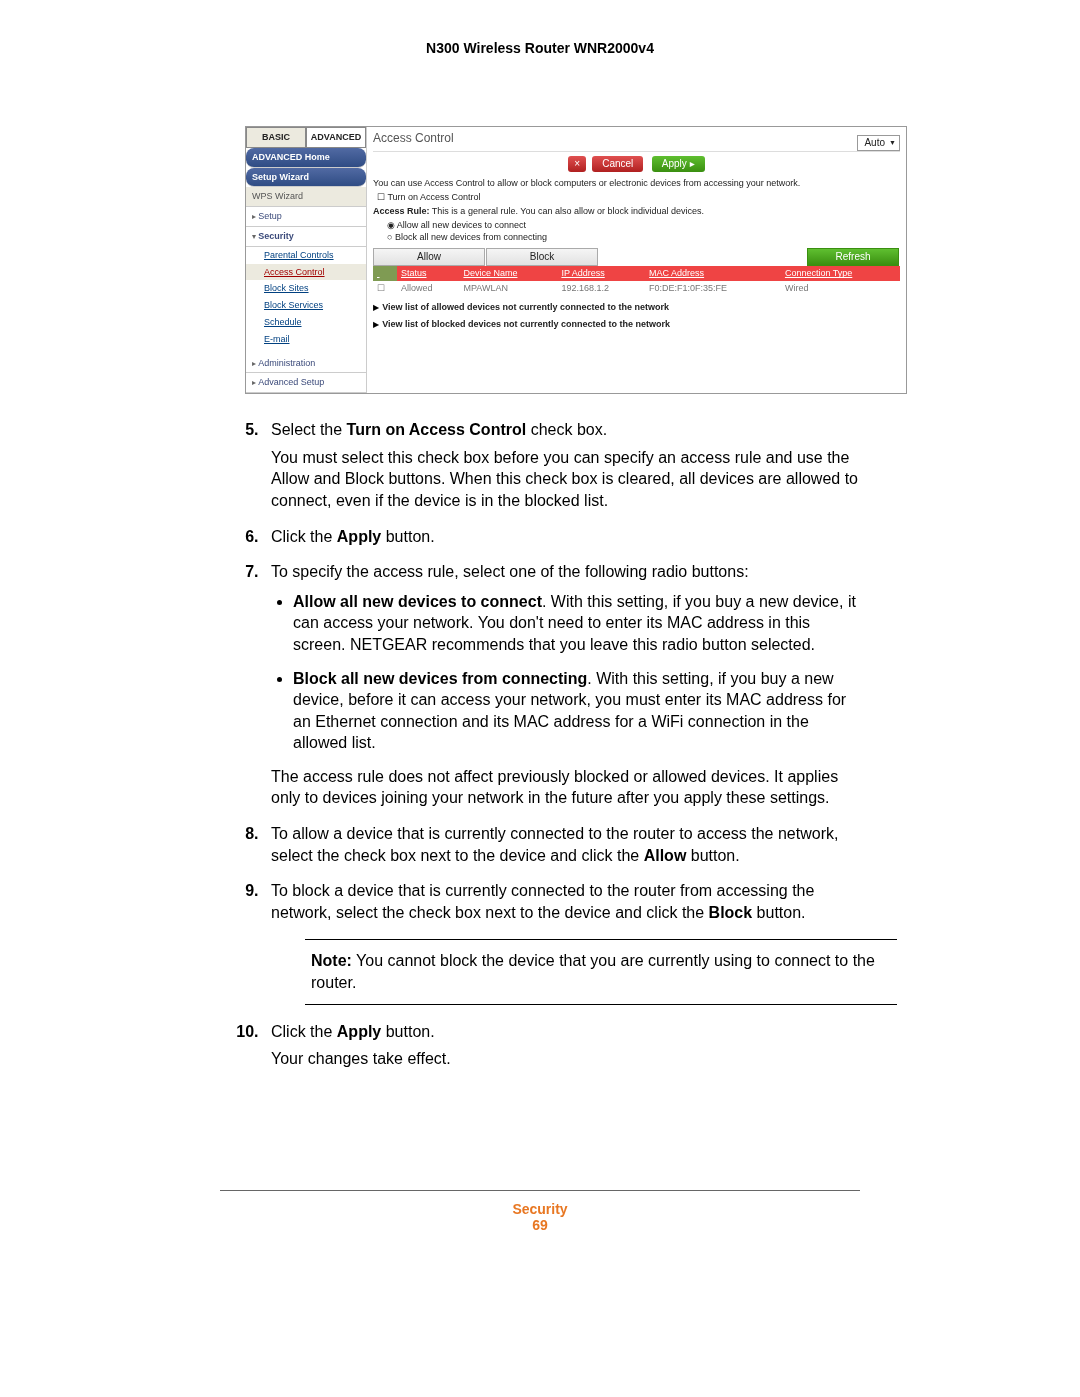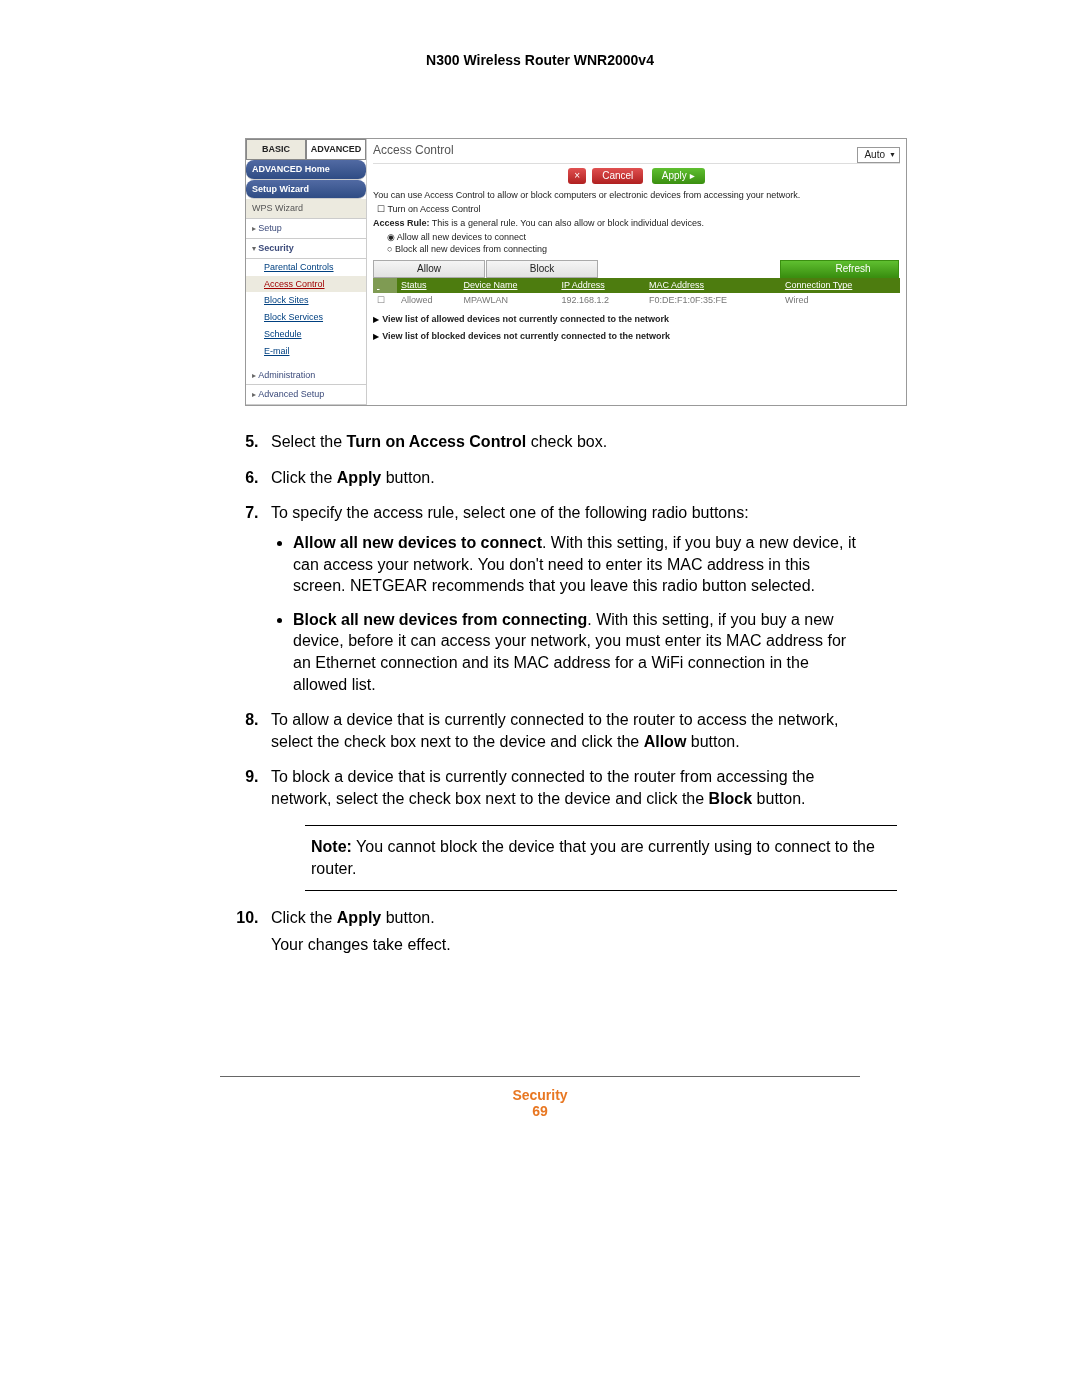--- a/index.html
+++ b/index.html
@@ -4,21 +4,21 @@
 <style>
   body {
     margin: 0;
     font-family: Arial, Helvetica, sans-serif;
     font-size: 15px;
     color: #000;
     background: #fff;
   }
   .page {
     width: 860px;
-    margin: 12px auto;
+    margin: 0 auto;
     padding: 40px 110px 30px 110px;
     box-sizing: border-box;
     position: relative;
   }
   .doc-header {
     text-align: center;
     font-weight: bold;
     font-size: 14px;
     margin-bottom: 70px;
   }
@@ -59,23 +59,23 @@
   .ss-buttons-row{ text-align:center; margin-bottom:6px;}
   .ss-btn { display:inline-block; padding:2px 10px; border-radius:3px; color:#fff; font-size:10px; margin:0 3px;}
   .ss-btn.cancel{ background:linear-gradient(#e05050,#b02020); }
   .ss-btn.apply{ background:linear-gradient(#5fbf30,#3a8f10); }
   .ss-btn.x{ background:linear-gradient(#e05050,#b02020); padding:2px 6px;}
   .ss-desc{ font-size:9px; margin:3px 0;}
   .ss-chk{ font-size:9px; margin:2px 0 2px 4px;}
   .ss-radio{ font-size:9px; margin:1px 0 1px 14px;}
   .ss-tool-row{ display:flex; margin-top:6px;}
   .ss-tool-btn{ flex:0 0 auto; width:110px; text-align:center; font-size:10px; padding:2px 0; border:1px solid #aaa; background:linear-gradient(#f5f5f5,#e2e2e2); margin-right:1px;}
-  .ss-tool-refresh{ margin-left:auto; background:linear-gradient(#5fbf30,#3a8f10); color:#fff; border:1px solid #3a8f10;padding-left:27px;}
+  .ss-tool-refresh{ margin-left:auto; background:linear-gradient(#5fbf30,#3a8f10); color:#fff; border:1px solid #3a8f10;}
   .ss-table{ width:100%; border-collapse:collapse; margin-top:0;}
-  .ss-table th{ background:#4d7c0f; color:#fff; font-weight:normal; text-decoration:underline; font-size:9px; padding:2px 4px; text-align:left;}
+  .ss-table th{ background:#ef4444; color:#fff; font-weight:normal; text-decoration:underline; font-size:9px; padding:2px 4px; text-align:left;}
   .ss-table td{ font-size:9px; padding:2px 4px; color:#777;}
   .ss-viewlist{ font-size:9px; margin-top:6px;}
   .ss-viewlist .tri{ color:#000; font-size:8px; margin-right:3px;}
   .ss-dropdown{ position:absolute; top:8px; right:6px; border:1px solid #999; font-size:10px; padding:1px 14px 1px 6px; background:#fff;}
   .ss-dropdown::after{content:"▼"; font-size:7px; position:absolute; right:3px; top:3px;}
 
   
   .ol-main { list-style: decimal; padding-left:18px; margin:0 0 0 25px;}
   .ol-main > li { margin-bottom:14px; font-size:16px; line-height:1.35; padding-left:8px;}
   .ol-main > li::marker { font-weight:bold; }
@@ -157,30 +157,32 @@
       </tbody>
         </table>
       <div class="ss-viewlist"><span class="tri">▶</span><b>View list of allowed devices not currently connected to the network</b></div>
       <div class="ss-viewlist"><span class="tri">▶</span><b>View list of blocked devices not currently connected to the network</b></div>
     </div>
   </div>
 
   <ol class="ol-main" start="5">
     <li>
       <span>Select the </span><b>Turn on Access Control</b><span> check box.</span>
+      <div class="li-para">You must select this check box before you can specify an access rule and use the Allow and Block buttons. When this check box is cleared, all devices are allowed to connect, even if the device is in the blocked list.</div>
     </li>
     <li>
       <span>Click the </span><b>Apply</b><span> button.</span>
     </li>
     <li>
       <span>To specify the access rule, select one of the following radio buttons:</span>
       <ul class="bullets">
         <li><b>Allow all new devices to connect</b><span>. With this setting, if you buy a new device, it can access your network. You don't need to enter its MAC address in this screen. NETGEAR recommends that you leave this radio button selected.</span></li>
         <li><b>Block all new devices from connecting</b><span>. With this setting, if you buy a new device, before it can access your network, you must enter its MAC address for an Ethernet connection and its MAC address for a WiFi connection in the allowed list.</span></li>
       </ul>
+      <div class="li-para">The access rule does not affect previously blocked or allowed devices. It applies only to devices joining your network in the future after you apply these settings.</div>
     </li>
     <li>
       <span>To allow a device that is currently connected to the router to access the network, select the check box next to the device and click the </span><b>Allow</b><span> button.</span>
     </li>
     <li>
       <span>To block a device that is currently connected to the router from accessing the network, select the check box next to the device and click the </span><b>Block</b><span> button.</span>
       <div class="note-box">
         <b>Note:</b><span> You cannot block the device that you are currently using to connect to the router.</span>
       </div>
     </li>

